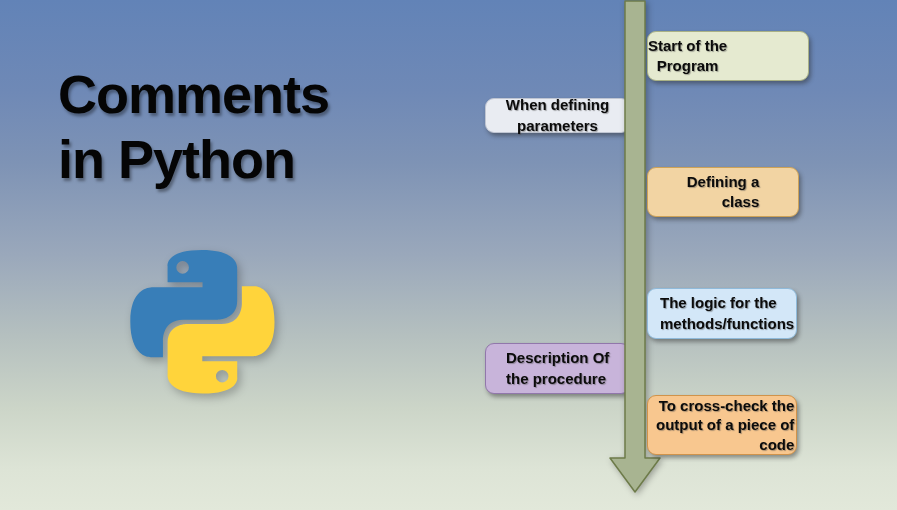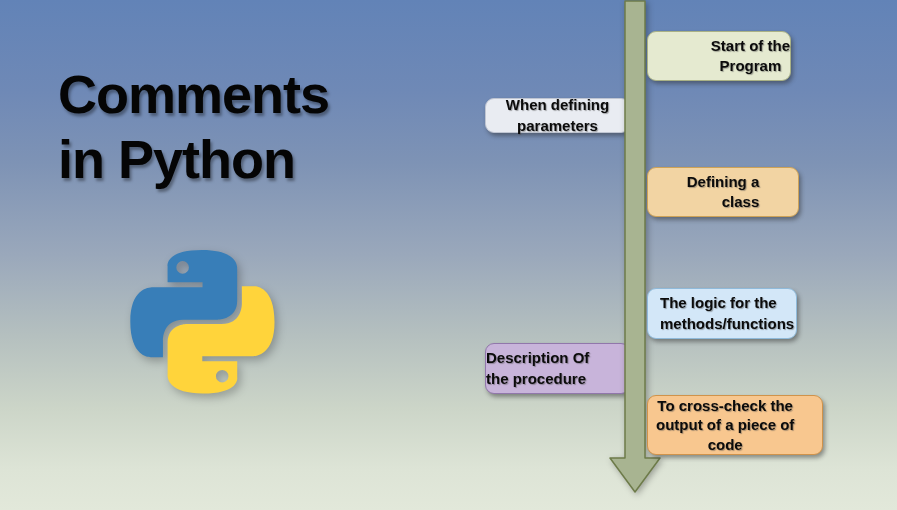--- a/index.html
+++ b/index.html
@@ -34,27 +34,27 @@
     display:flex;align-items:center;
     border:1px solid;border-radius:9px;
     box-shadow:2px 3px 4px rgba(40,40,40,0.45);
     font-size:15px;font-weight:bold;color:#0b0b0b;
     line-height:1.35;
   }
   .box span{
     white-space:pre-line;
     text-shadow:1px 1px 1px rgba(70,70,70,0.45);
   }
-  .b1{left:647px;top:31px;width:144px;height:50px;background:#e5ead0;border-color:#a9b185;justify-content:flex-end;text-align:center;z-index:3;}
+  .b1{left:647px;top:31px;width:162px;height:50px;background:#e5ead0;border-color:#a9b185;justify-content:flex-start;text-align:center;z-index:3;}
   .b2{left:485px;top:98px;width:145px;height:35px;background:#e9ecf2;border-color:#bfc5d2;justify-content:center;text-align:center;z-index:1;}
   .b3{left:647px;top:167px;width:152px;height:50px;background:#f2d4a3;border-color:#cda257;justify-content:center;text-align:right;z-index:3;}
   .b4{left:489px;top:233px;width:141px;height:51px;background:#faf7c7;border-color:#d6cd7e;justify-content:center;text-align:center;z-index:1;}
   .b5{left:647px;top:288px;width:150px;height:51px;background:#d3e7f8;border-color:#8fbada;padding-left:12px;text-align:left;z-index:3;}
-  .b6{left:485px;top:343px;width:145px;height:51px;background:#c8b4da;border-color:#9177ab;text-align:left;z-index:1;}
-  .b7{left:647px;top:395px;width:176px;height:60px;background:#f8c78f;border-color:#d0934b;padding-left:8px;text-align:center;z-index:3;line-height:1.28;}
+  .b6{left:485px;top:343px;width:145px;height:51px;background:#c8b4da;border-color:#9177ab;padding-left:20px;text-align:left;z-index:1;}
+  .b7{left:647px;top:395px;width:150px;height:60px;background:#f8c78f;border-color:#d0934b;padding-left:8px;text-align:right;z-index:3;line-height:1.28;}
   .watermark{
     position:absolute;right:8px;bottom:2px;z-index:4;
     font-size:22px;font-weight:bold;letter-spacing:0.5px;
     color:#1b1b1b;
   }
 </style>
 </head>
 <body>
 
 <div class="canvas">

